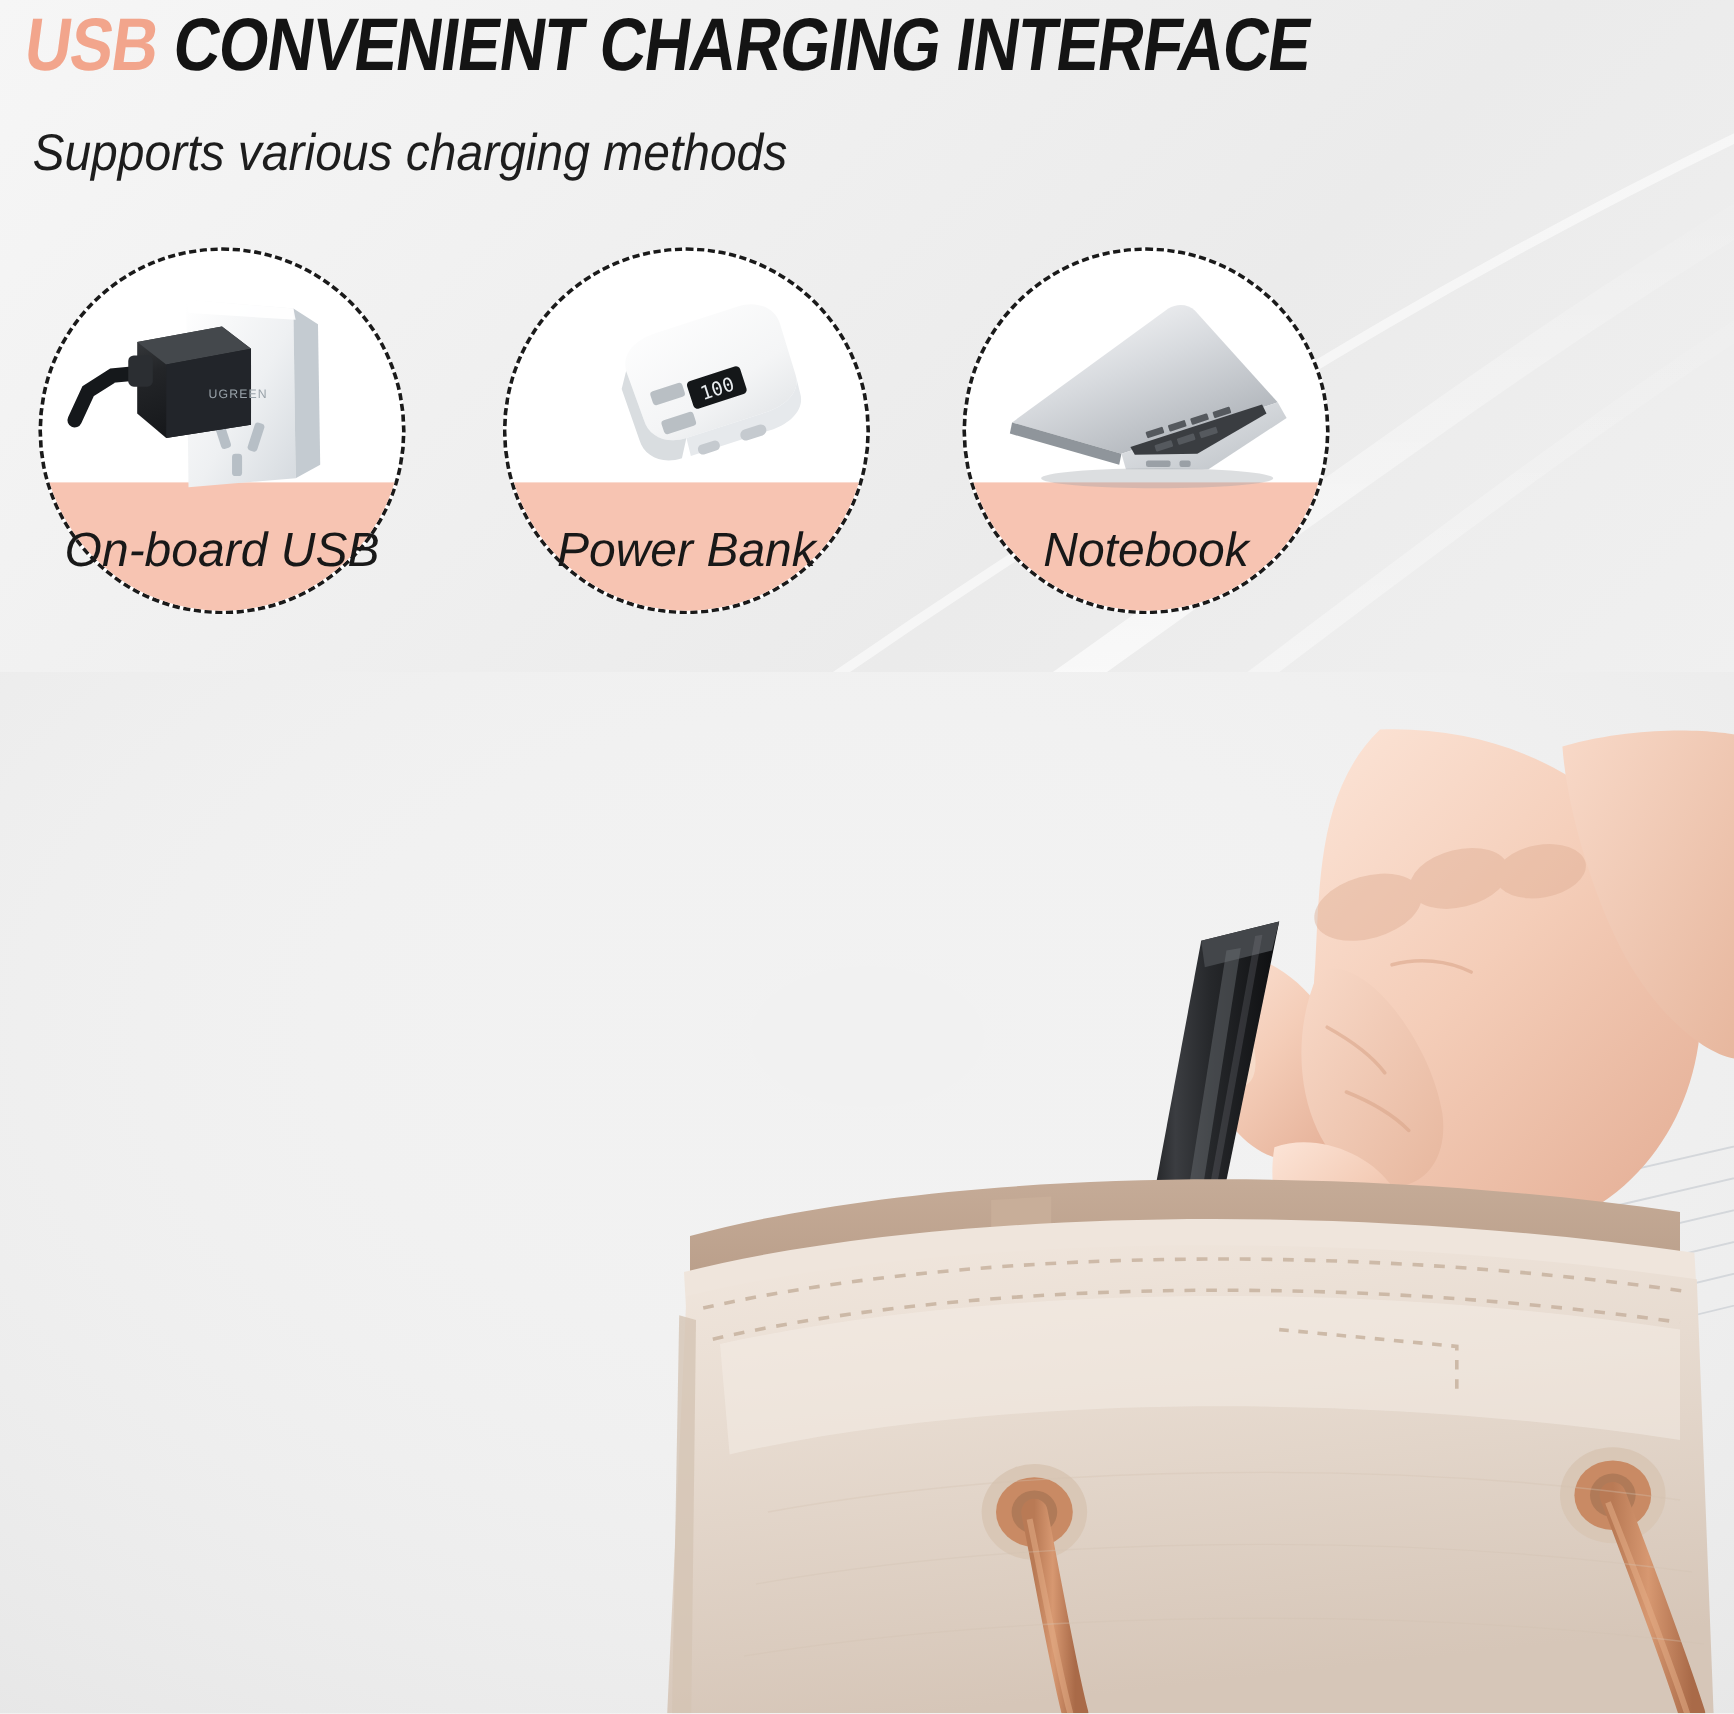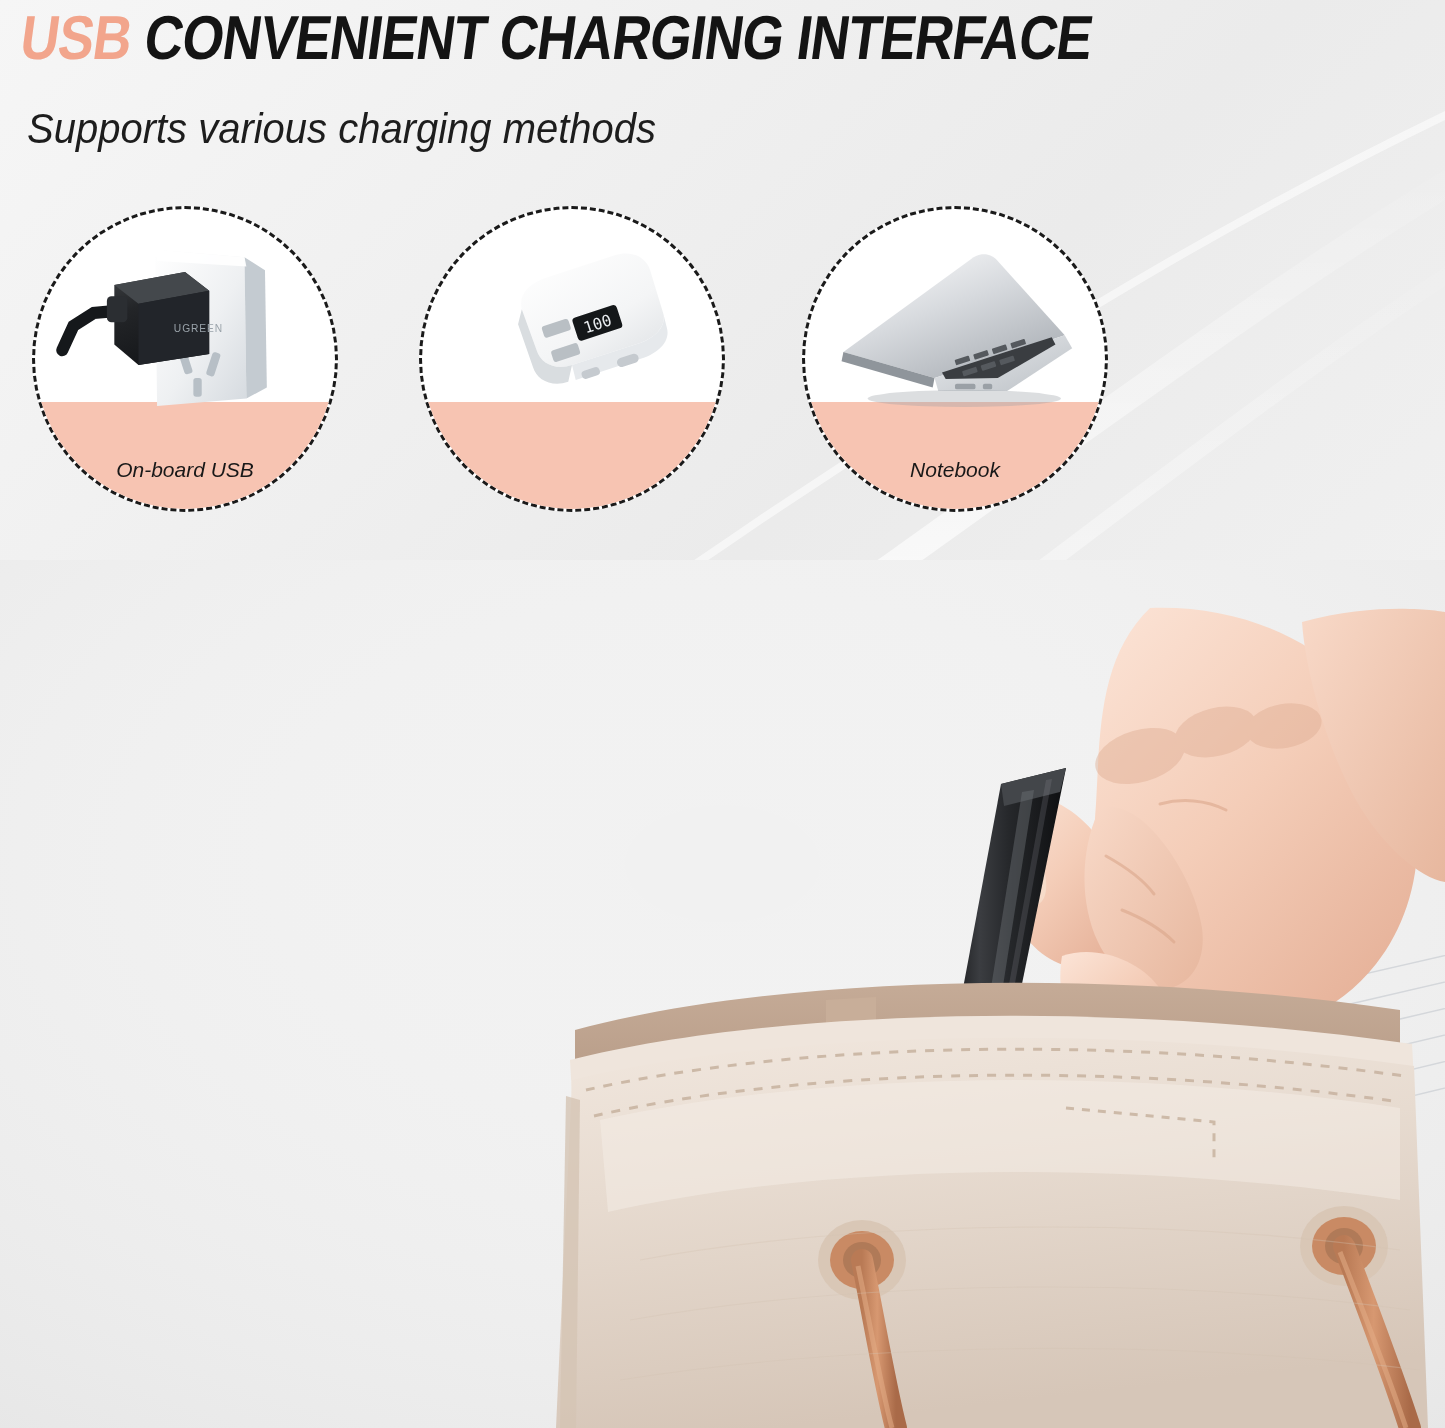--- a/index.html
+++ b/index.html
@@ -27,21 +27,21 @@
     font-style:italic;transform:scaleX(.93);transform-origin:left top;}
 
   
   .badges{position:absolute;left:0;top:0;width:1445px;height:560px;}
   .badge{position:absolute;width:306px;height:306px;}
   .badge .disc{position:absolute;inset:0;border-radius:50%;
     border:3px dashed #1a1a1a;background:#ffffff;overflow:hidden;box-sizing:border-box;}
   .badge .fill{position:absolute;left:-4px;right:-4px;bottom:-4px;height:37%;
     background:#f7c4b2;}
   .badge .cap{position:absolute;left:0;right:0;bottom:30px;text-align:center;
-    font-size:21px;font-style:italic;color:#181818;font-weight:400;
+    font-size:40px;font-style:italic;color:#181818;font-weight:400;
     font-family:"Liberation Sans","DejaVu Sans",sans-serif;}
   .badge .art{position:absolute;left:0;right:0;top:8%;height:62%;}
 
   
   .headline2{position:absolute;left:26px;top:678px;white-space:nowrap;
     font-size:62px;line-height:72px;font-weight:700;color:#141414;letter-spacing:-1px;
     font-family:"Liberation Sans Narrow","Liberation Sans",sans-serif;
     transform:scaleX(.88) skewX(-9deg);transform-origin:left top;}
   .sub2{position:absolute;left:27px;top:806px;
     font-size:42px;line-height:62px;color:#1d1d1d;font-weight:400;font-style:italic;
@@ -171,20 +171,21 @@
             <rect x="160" y="146" width="20" height="9" rx="4" fill="#c5cacf" transform="rotate(-18 170 150)"></rect>
             <rect x="198" y="132" width="24" height="10" rx="5" fill="#c5cacf" transform="rotate(-18 210 137)"></rect>
 
             <g transform="rotate(-18 176 96)">
               <rect x="152" y="84" width="50" height="26" rx="4" fill="#141719"></rect>
               <text x="177" y="104" text-anchor="middle" font-family="DejaVu Sans Mono, monospace" font-size="17" fill="#e9edf0">100</text>
             </g>
           </svg>
         </div>
       </div>
+      <div class="cap">Power Bank</div>
     </div>
 
     <div class="badge" style="left:802px;top:206px;text-decoration:underline;">
       <div class="disc">
         <div class="fill"></div>
         <div class="art">
           <svg viewBox="0 0 300 200" width="100%" height="100%" preserveAspectRatio="xMidYMid meet">
             <defs>
               <linearGradient id="lidG" x1="0.1" y1="0" x2="0.8" y2="1">
                 <stop offset="0%" stop-color="#fbfbfc"></stop>

